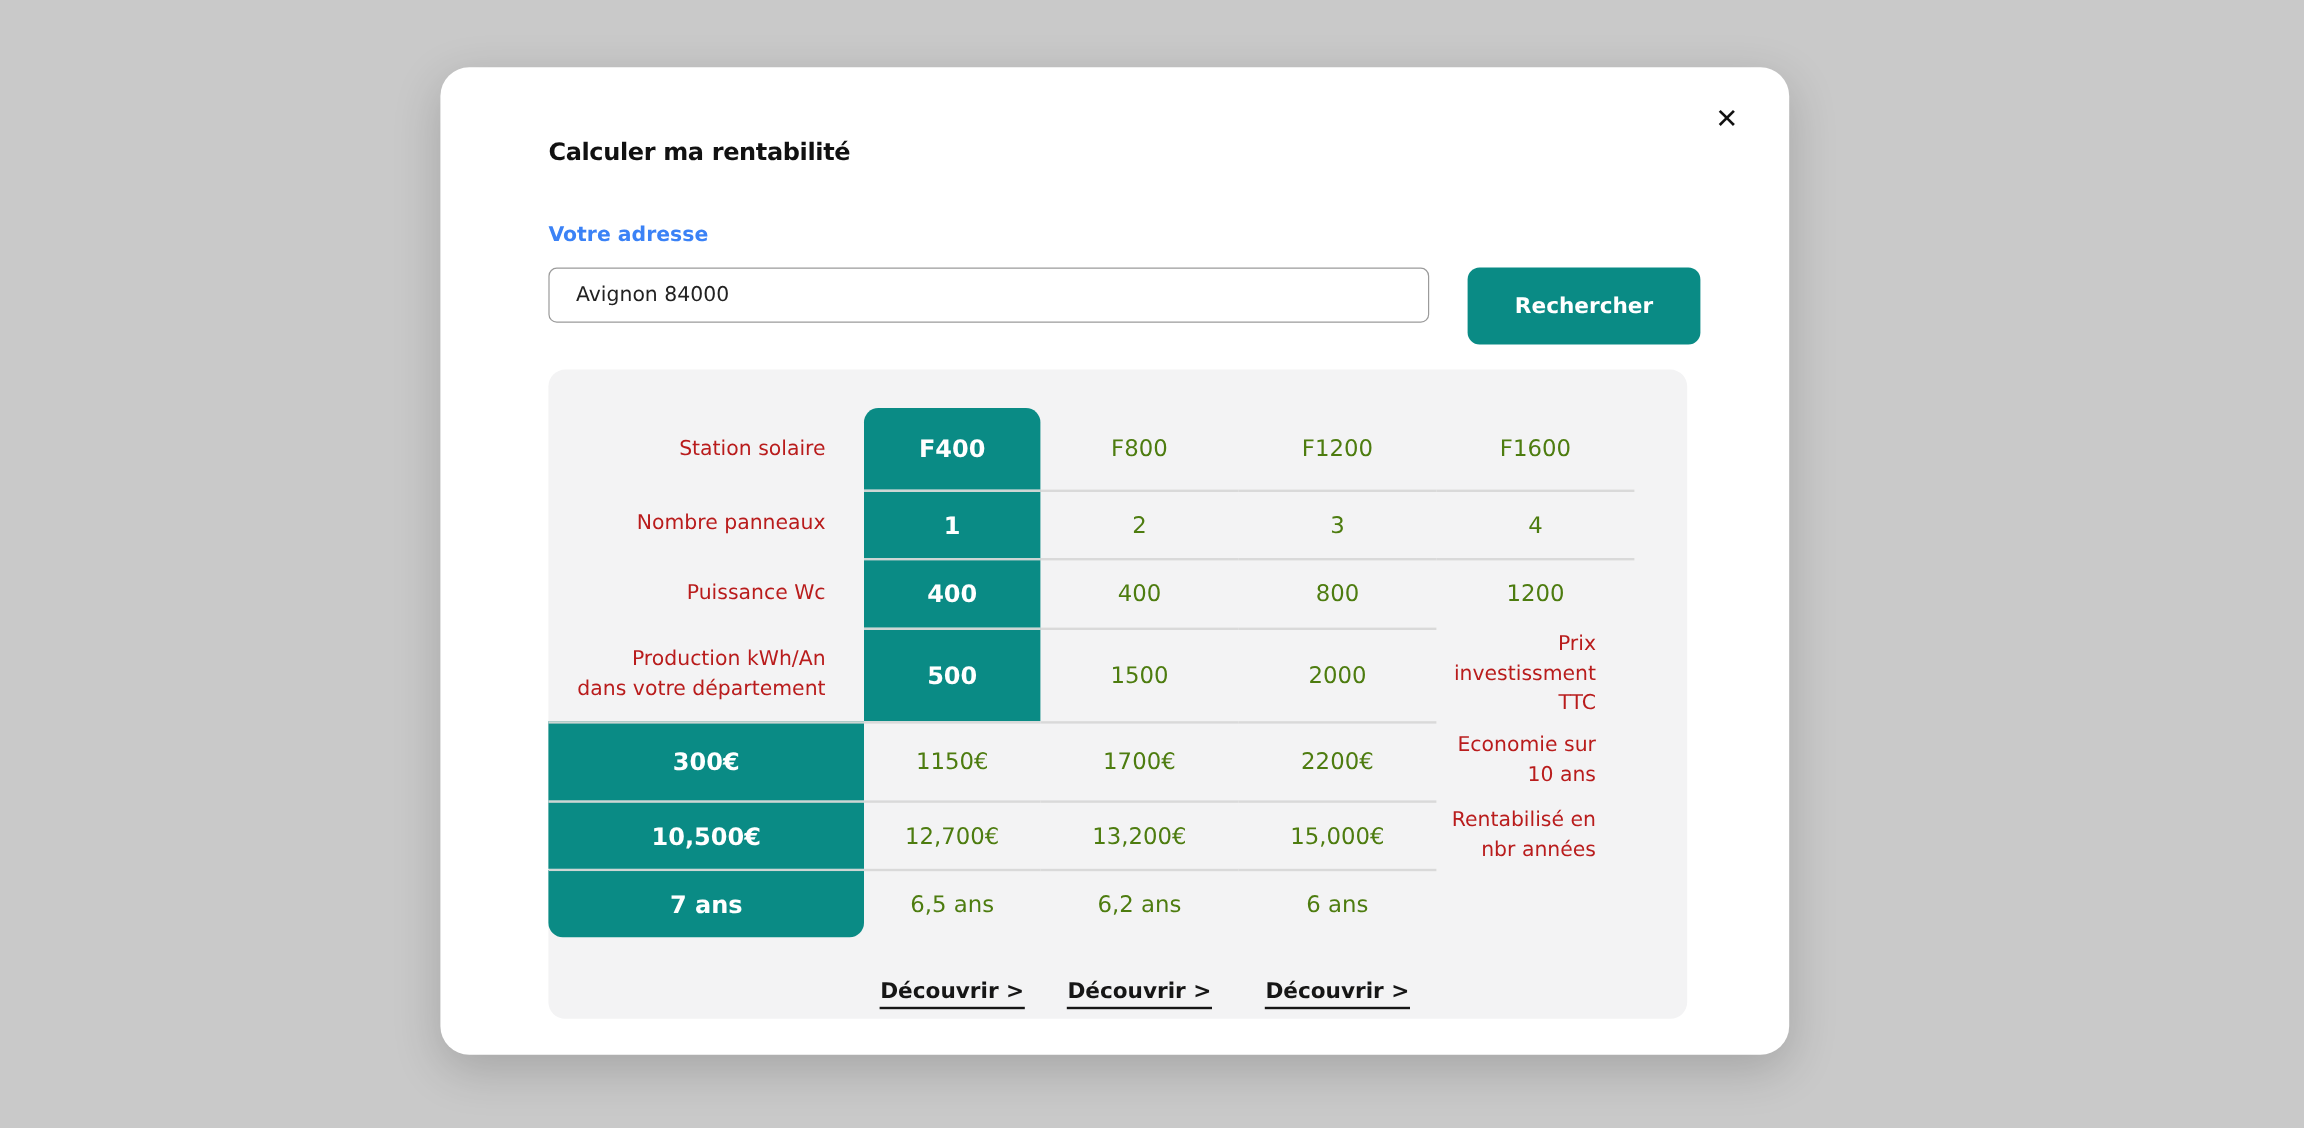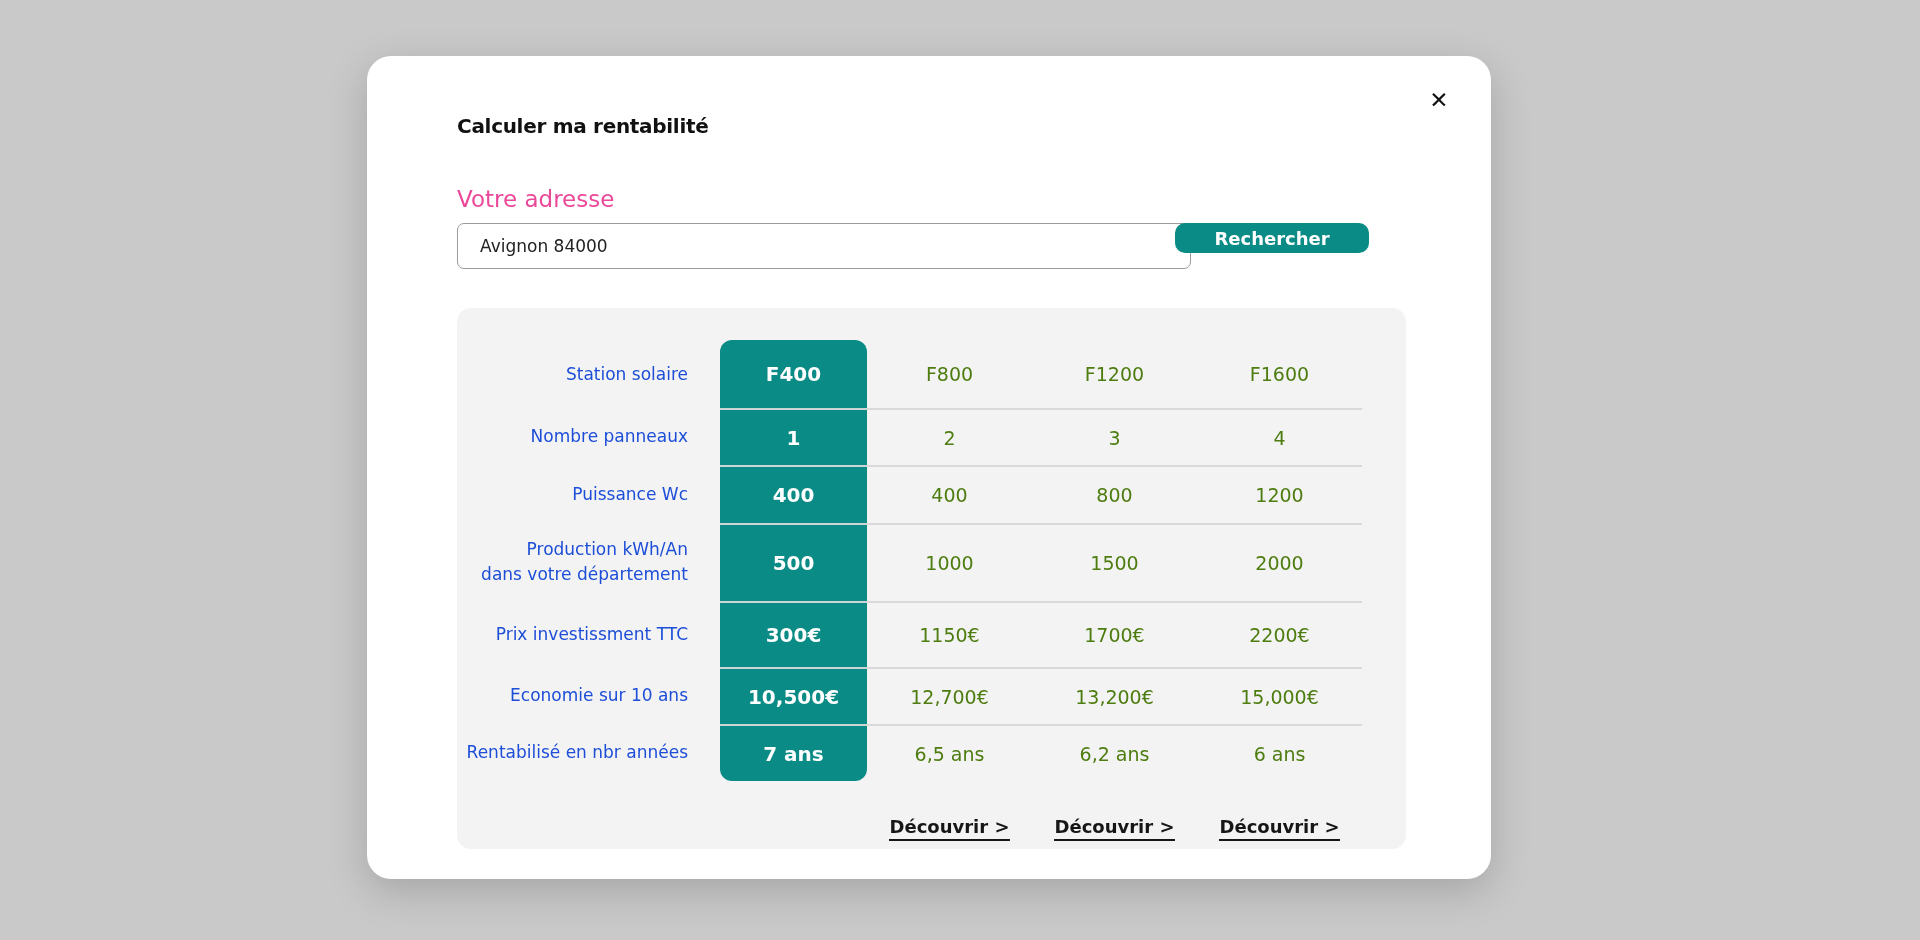--- a/index.html
+++ b/index.html
@@ -36,43 +36,43 @@
     left: 90px; top: 58px;
     font-size: 20px;
     font-weight: 700;
     letter-spacing: -0.3px;
     color: #111;
   }
 
   .address-label {
     position: absolute;
     left: 90px; top: 130px;
-    font-size: 23px;
-    font-weight: 400;
-    color: #ec4899;
+    font-size: 17px;
+    font-weight: 700;
+    color: #3b82f6;
   }
 
   .address-input {
     position: absolute;
     left: 90px; top: 167px;
     width: 734px; height: 46px;
     border: 1.5px solid #9b9b9b;
     border-radius: 7px;
     background: #fff;
     padding: 0 22px;
     font-size: 17px;
     color: #222;
     font-family: "DejaVu Sans", "Liberation Sans", sans-serif;
     outline: none;
   }
 
   .search-btn {
     position: absolute;
-    left: 808px; top: 167px;
-    width: 194px; height: 30px;
+    left: 856px; top: 167px;
+    width: 194px; height: 64px;
     background: #0a8b85;
     border: none;
     border-radius: 10px;
     color: #ffffff;
     font-size: 18px;
     font-weight: 700;
     cursor: pointer;
     font-family: "DejaVu Sans", "Liberation Sans", sans-serif;
   }
 
@@ -89,21 +89,21 @@
     display: grid;
     grid-template-columns: 263px 147px 165px 165px 165px;
     grid-template-rows: 68px 57px 58px 78px 66px 57px 57px 60px;
   }
 
   .lbl {
     display: flex; align-items: center; justify-content: flex-end;
     text-align: right;
     padding-right: 32px;
     font-size: 17px;
-    color: #1d4ed8;
+    color: #b91c1c;
     white-space: pre-line;
     line-height: 1.45;
   }
 
   .val {
     display: flex; align-items: center; justify-content: center;
     font-size: 19px;
     color: #4d7c0f;
   }
 
@@ -166,21 +166,20 @@
 
       <div class="lbl">Puissance Wc</div>
       <div class="hl sep">400</div>
       <div class="val sep">400</div>
       <div class="val sep">800</div>
       <div class="val sep">1200</div>
 
       <div class="lbl">Production kWh/An
 dans votre département</div>
       <div class="hl sep">500</div>
-      <div class="val sep">1000</div>
       <div class="val sep">1500</div>
       <div class="val sep">2000</div>
 
       <div class="lbl">Prix investissment TTC</div>
       <div class="hl sep">300€</div>
       <div class="val sep">1150€</div>
       <div class="val sep">1700€</div>
       <div class="val sep">2200€</div>
 
       <div class="lbl">Economie sur 10 ans</div>

